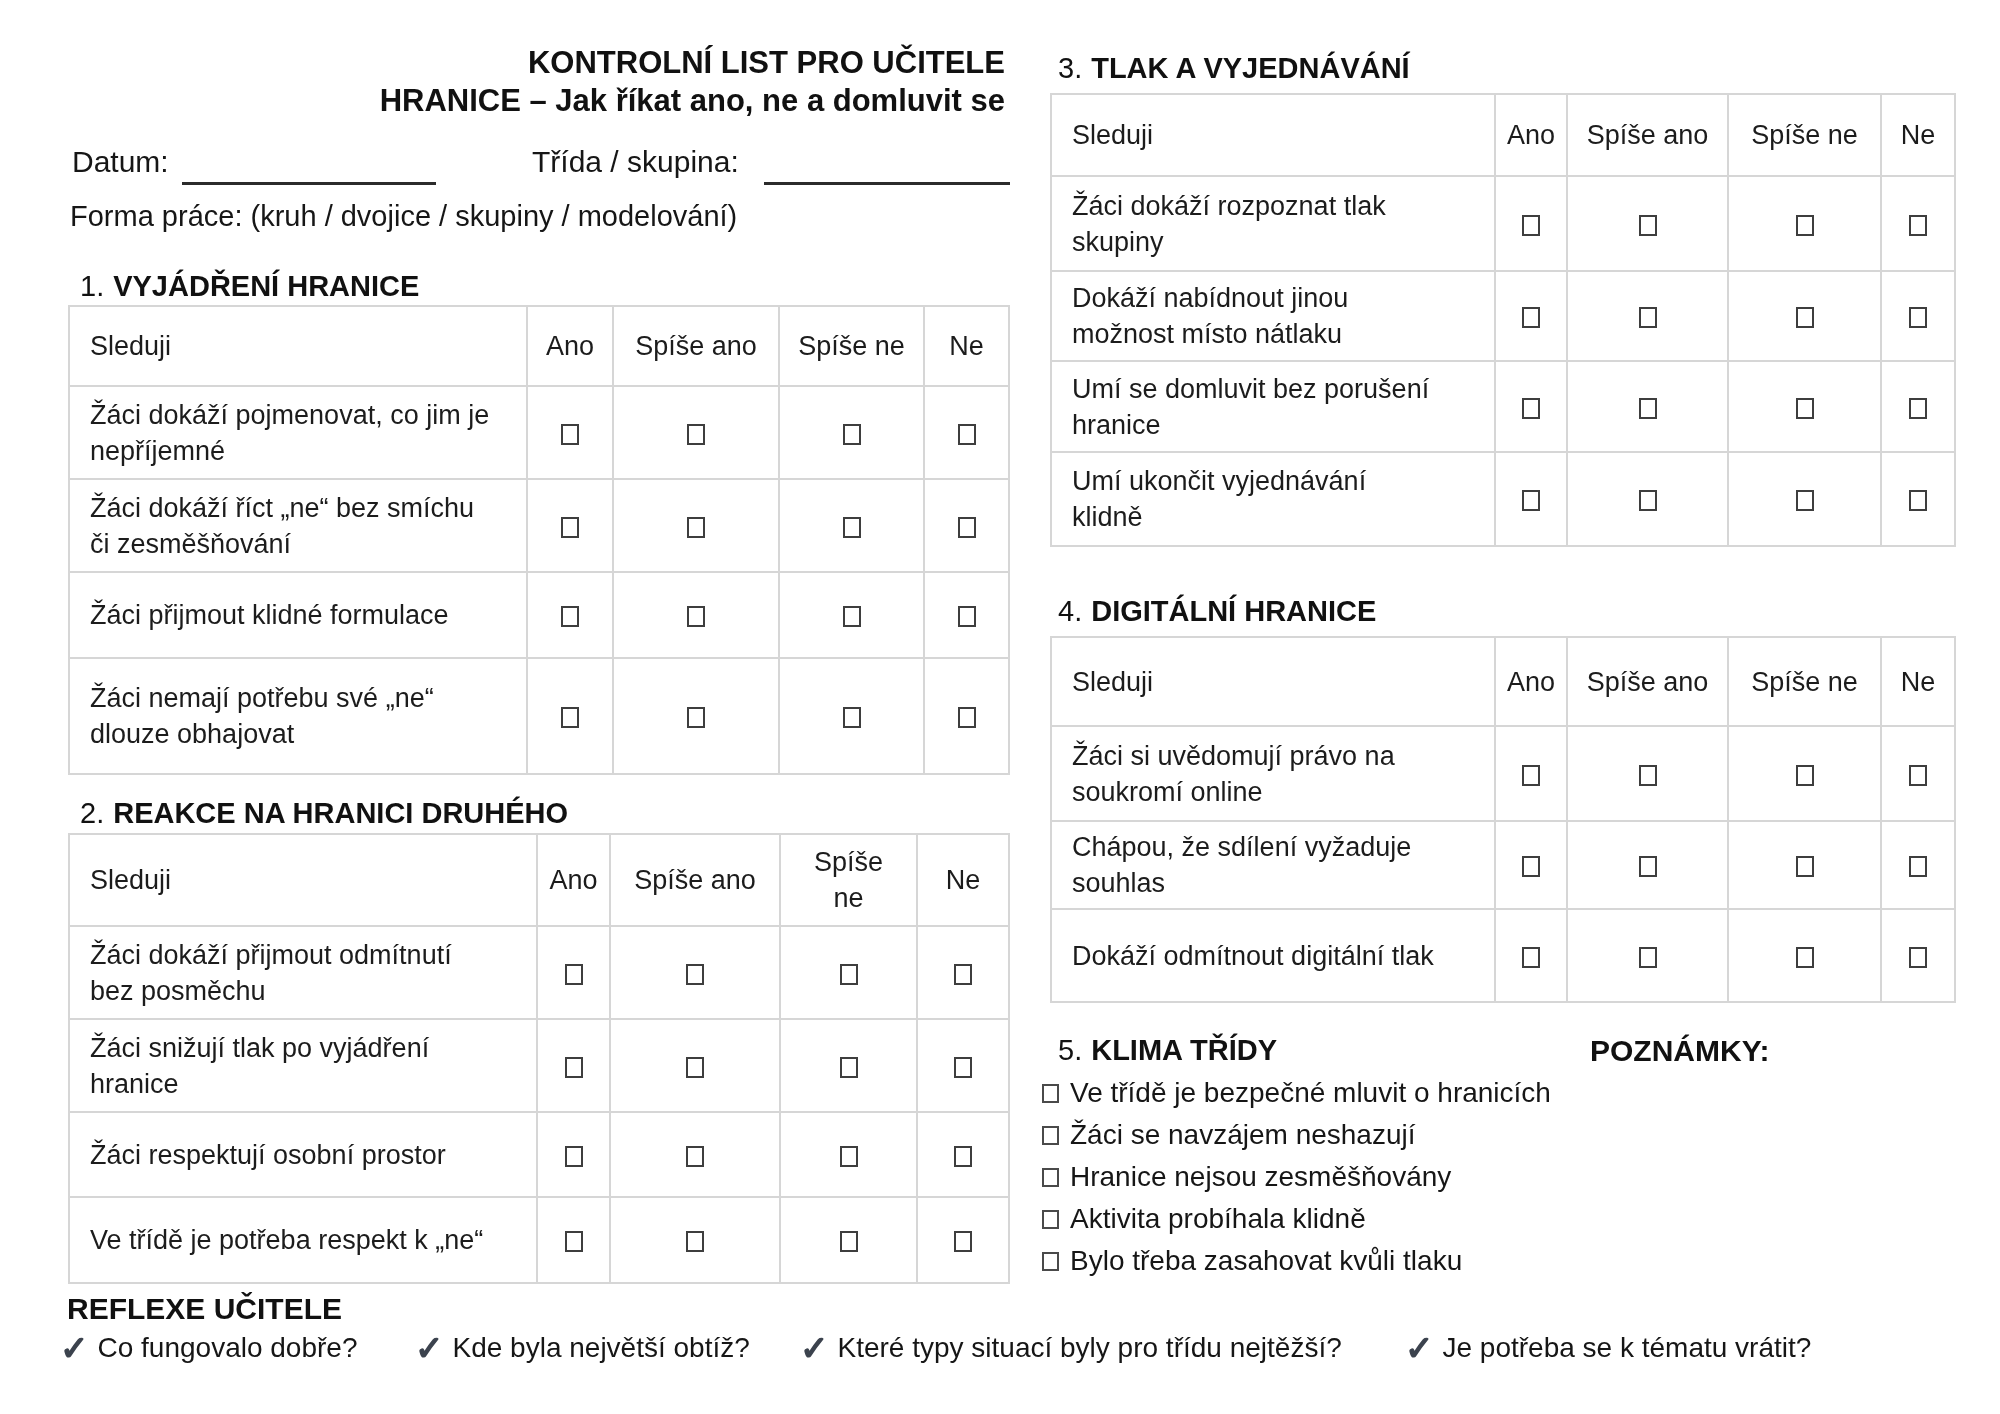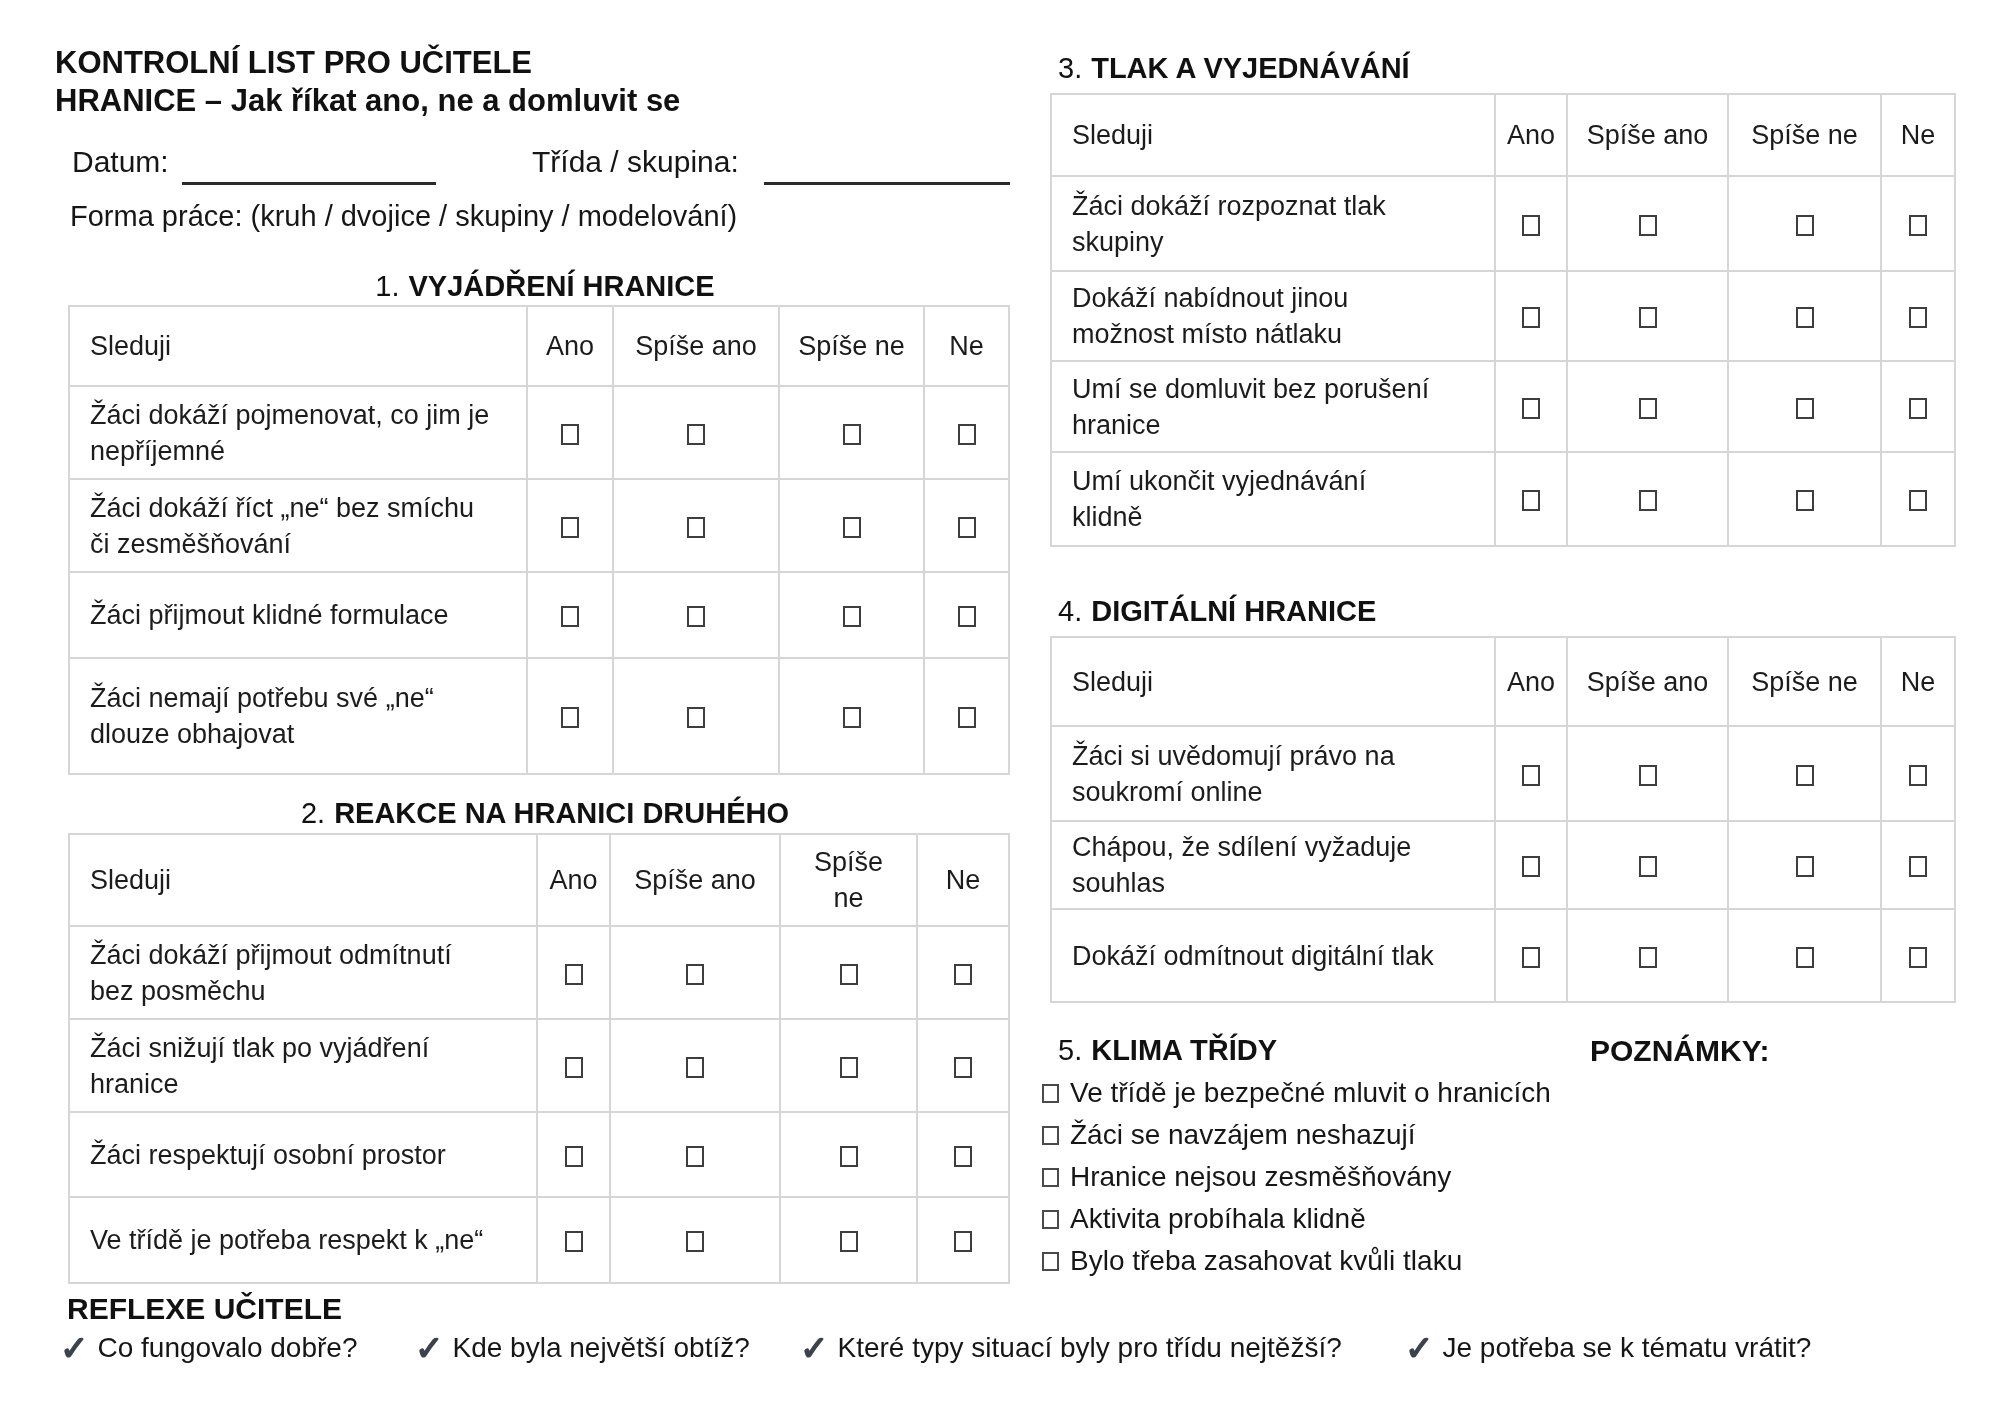--- a/index.html
+++ b/index.html
@@ -1,34 +1,34 @@
 <!DOCTYPE html>
 <html lang="cs"><head>
 <meta charset="utf-8">
 <style>
   html,body{margin:0;padding:0;background:#ffffff;}
   .page{position:relative;width:2000px;height:1414px;background:#ffffff;overflow:hidden;
         font-family:"Liberation Sans","DejaVu Sans",sans-serif;color:#1a1a1a;}
   .abs{position:absolute;}
 
   
-  .doc-title{left:55px;top:44px;width:950px;text-align:left;font-weight:700;
+  .doc-title{left:55px;top:44px;width:950px;text-align:right;font-weight:700;
              font-size:31px;line-height:38px;color:#111;}
 
   
   .meta-label{font-size:30px;line-height:40px;color:#161616;}
   .fill-line{border-bottom:3px solid #2b2b2b;height:40px;}
 
   .forma{left:70px;top:200px;font-size:29px;color:#161616;}
 
   
   .sec h2{margin:0;font-size:29px;line-height:36px;font-weight:400;color:#111;}
   .sec h2 .num{font-weight:400;}
   .sec h2 .ttl{font-weight:700;margin-left:9px;}
-  .sec.left h2{padding-left:12px;text-align:center;}
+  .sec.left h2{padding-left:12px;}
   .sec.right h2{padding-left:8px;}
 
   table{border-collapse:collapse;table-layout:fixed;background:#fff;}
   td,th{border:2px solid #d6d6d6;font-weight:400;font-size:27px;color:#1c1c1c;
         text-align:center;vertical-align:middle;line-height:36px;padding:0;overflow:hidden;}
   th{white-space:pre-line;}
   .obs{text-align:left;padding:6px 36px 6px 20px;}
   .t-right .obs{padding-right:58px;}
 
   .cb{display:inline-block;width:14px;height:17px;border:2px solid #3e3e3e;

